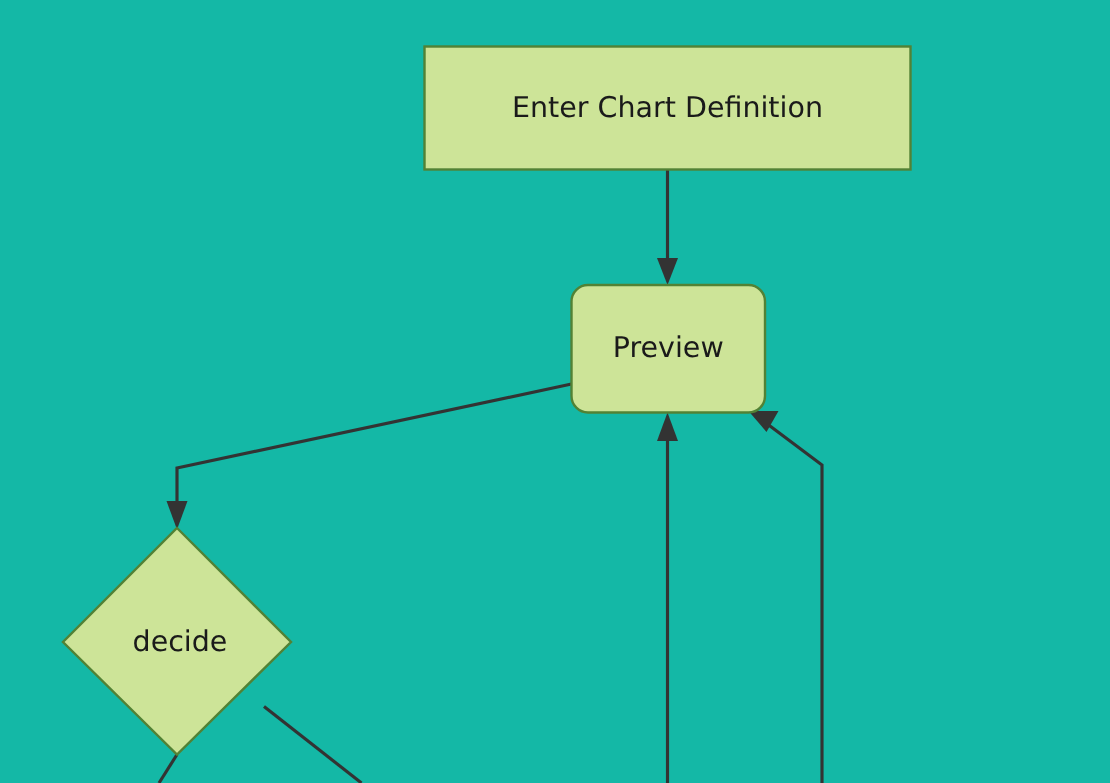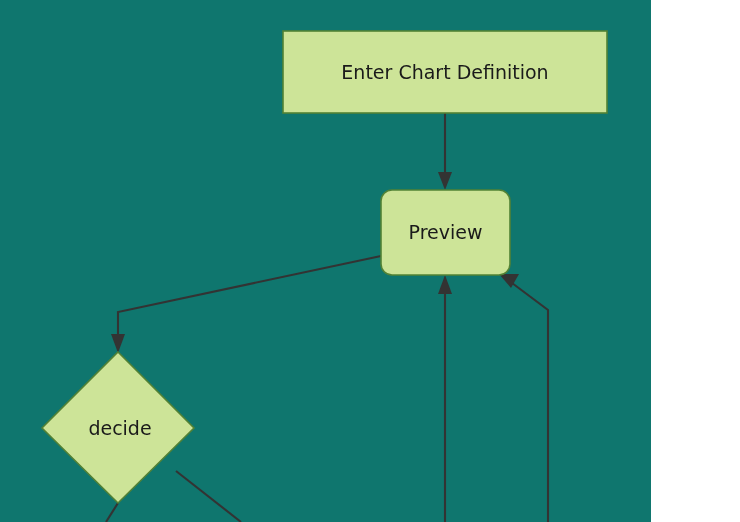--- a/index.html
+++ b/index.html
@@ -5,23 +5,23 @@
   html, body {
     margin: 0;
     padding: 0;
     background: #ffffff;
   }
   body {
     font-family: "DejaVu Sans", sans-serif;
   }
   #canvas {
     position: relative;
-    width: 651px;
+    width: 740px;
     height: 522px;
-    background: #0f766e;
+    background: #14b8a6;
     overflow: hidden;
   }
   #flow-svg {
     position: absolute;
     top: 0;
     left: 0;
     width: 740px;
     height: 522px;
   }
   .node-shape {

